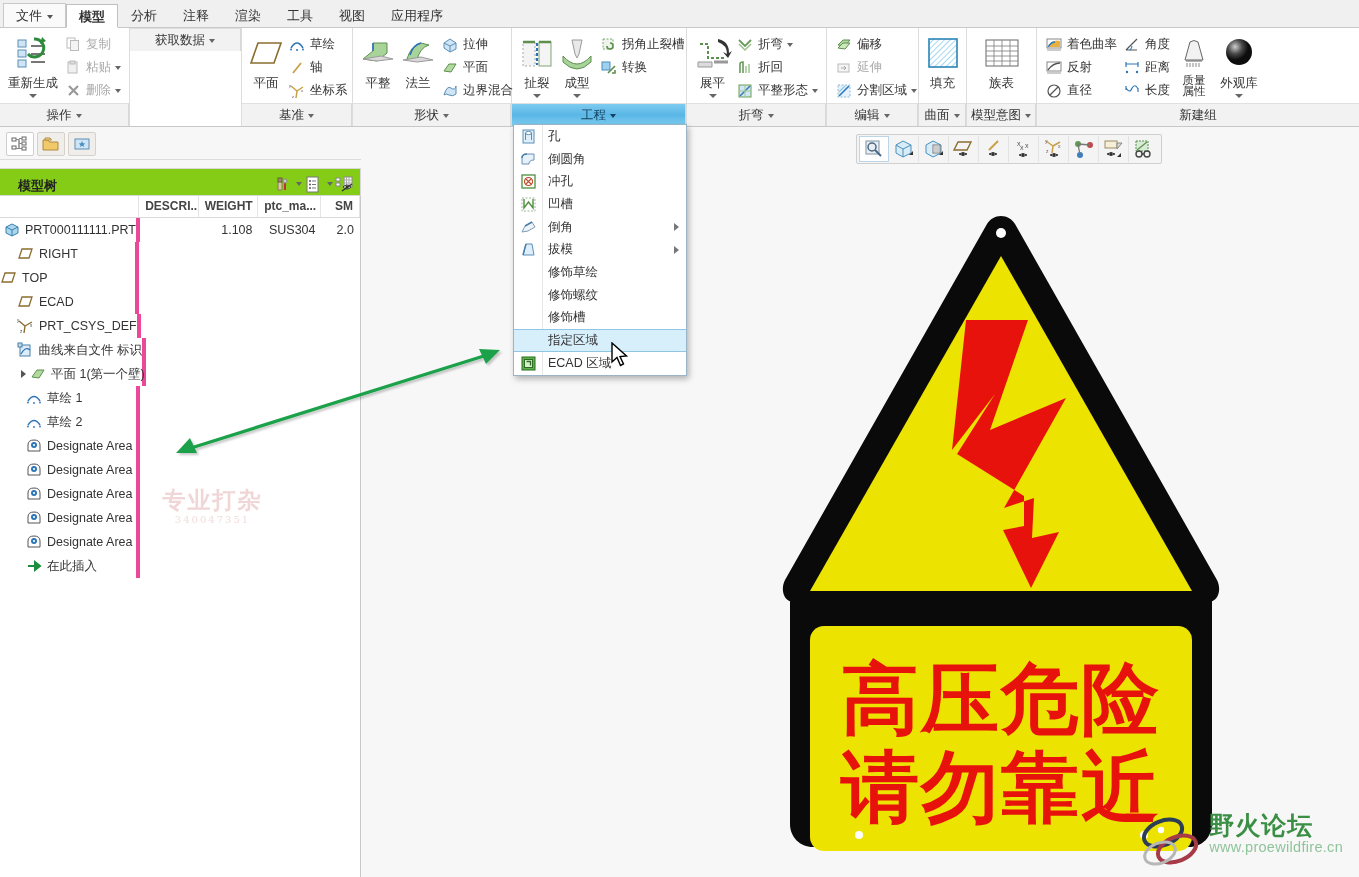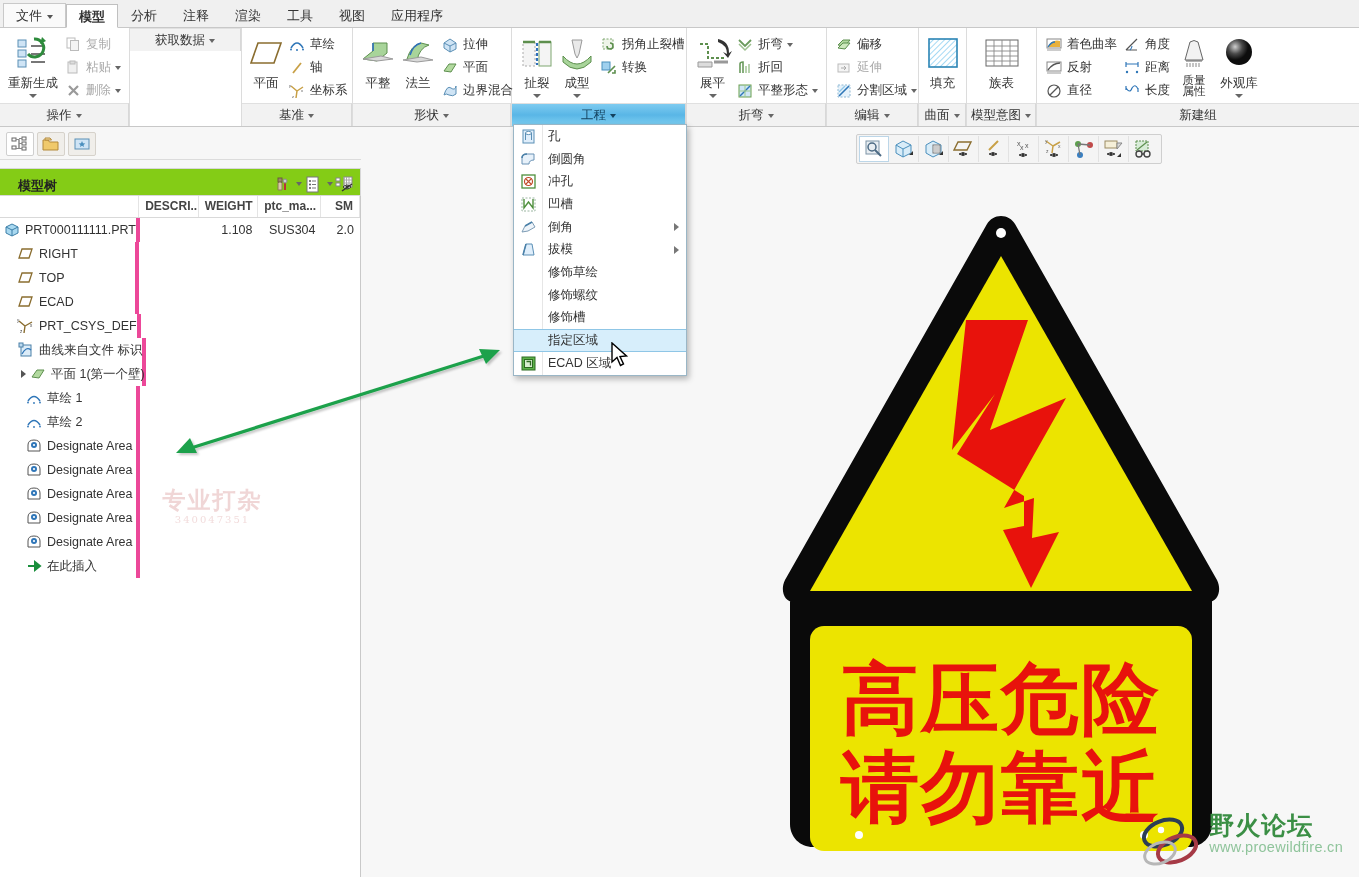--- a/index.html
+++ b/index.html
@@ -717,21 +717,21 @@
             </svg>
           </span>
           <span>RIGHT</span>
         </div>
         <div class="cell c-desc" style="width: 62px;"></div>
         <div class="cell c-weight" style="width: 62px;"></div>
         <div class="cell c-mat" style="width: 66px;"></div>
         <div class="cell c-sm" style="width: 40px;"></div>
       </div>
       <div class="trow">
-        <div class="nm" style="padding-left: 17px;">
+        <div class="nm" style="">
           <span class="tw-ico">
             <svg width="17" height="14" viewBox="0 0 17 14">
               <path d="M5 2 L15 2 L12 11 L2 11 Z" fill="none" stroke="#8a6d2f" stroke-width="1.3"></path>
             </svg>
           </span>
           <span>TOP</span>
         </div>
         <div class="cell c-desc" style="width: 62px;"></div>
         <div class="cell c-weight" style="width: 62px;"></div>
         <div class="cell c-mat" style="width: 66px;"></div>
@@ -762,21 +762,21 @@
             </svg>
           </span>
           <span>PRT_CSYS_DEF</span>
         </div>
         <div class="cell c-desc" style="width: 62px;"></div>
         <div class="cell c-weight" style="width: 62px;"></div>
         <div class="cell c-mat" style="width: 66px;"></div>
         <div class="cell c-sm" style="width: 40px;"></div>
       </div>
       <div class="trow">
-        <div class="nm" style="padding-left: 17px;">
+        <div class="nm" style="padding-left: 17px; justify-content: flex-end;">
           <span class="tw-ico">
             <svg width="16" height="16" viewBox="0 0 16 16">
               <rect x="3" y="3" width="10" height="11" fill="#dcecf8" stroke="#4a80a8"></rect>
               <path d="M4 12 q4 -8 9 -4" fill="none" stroke="#2f76b8" stroke-width="1.3"></path>
               <rect x="1" y="1" width="4" height="4" fill="#bcd9ef" stroke="#4a80a8"></rect>
             </svg>
           </span>
           <span>曲线来自文件 标识</span>
         </div>
         <div class="cell c-desc" style="width: 62px;"></div>

